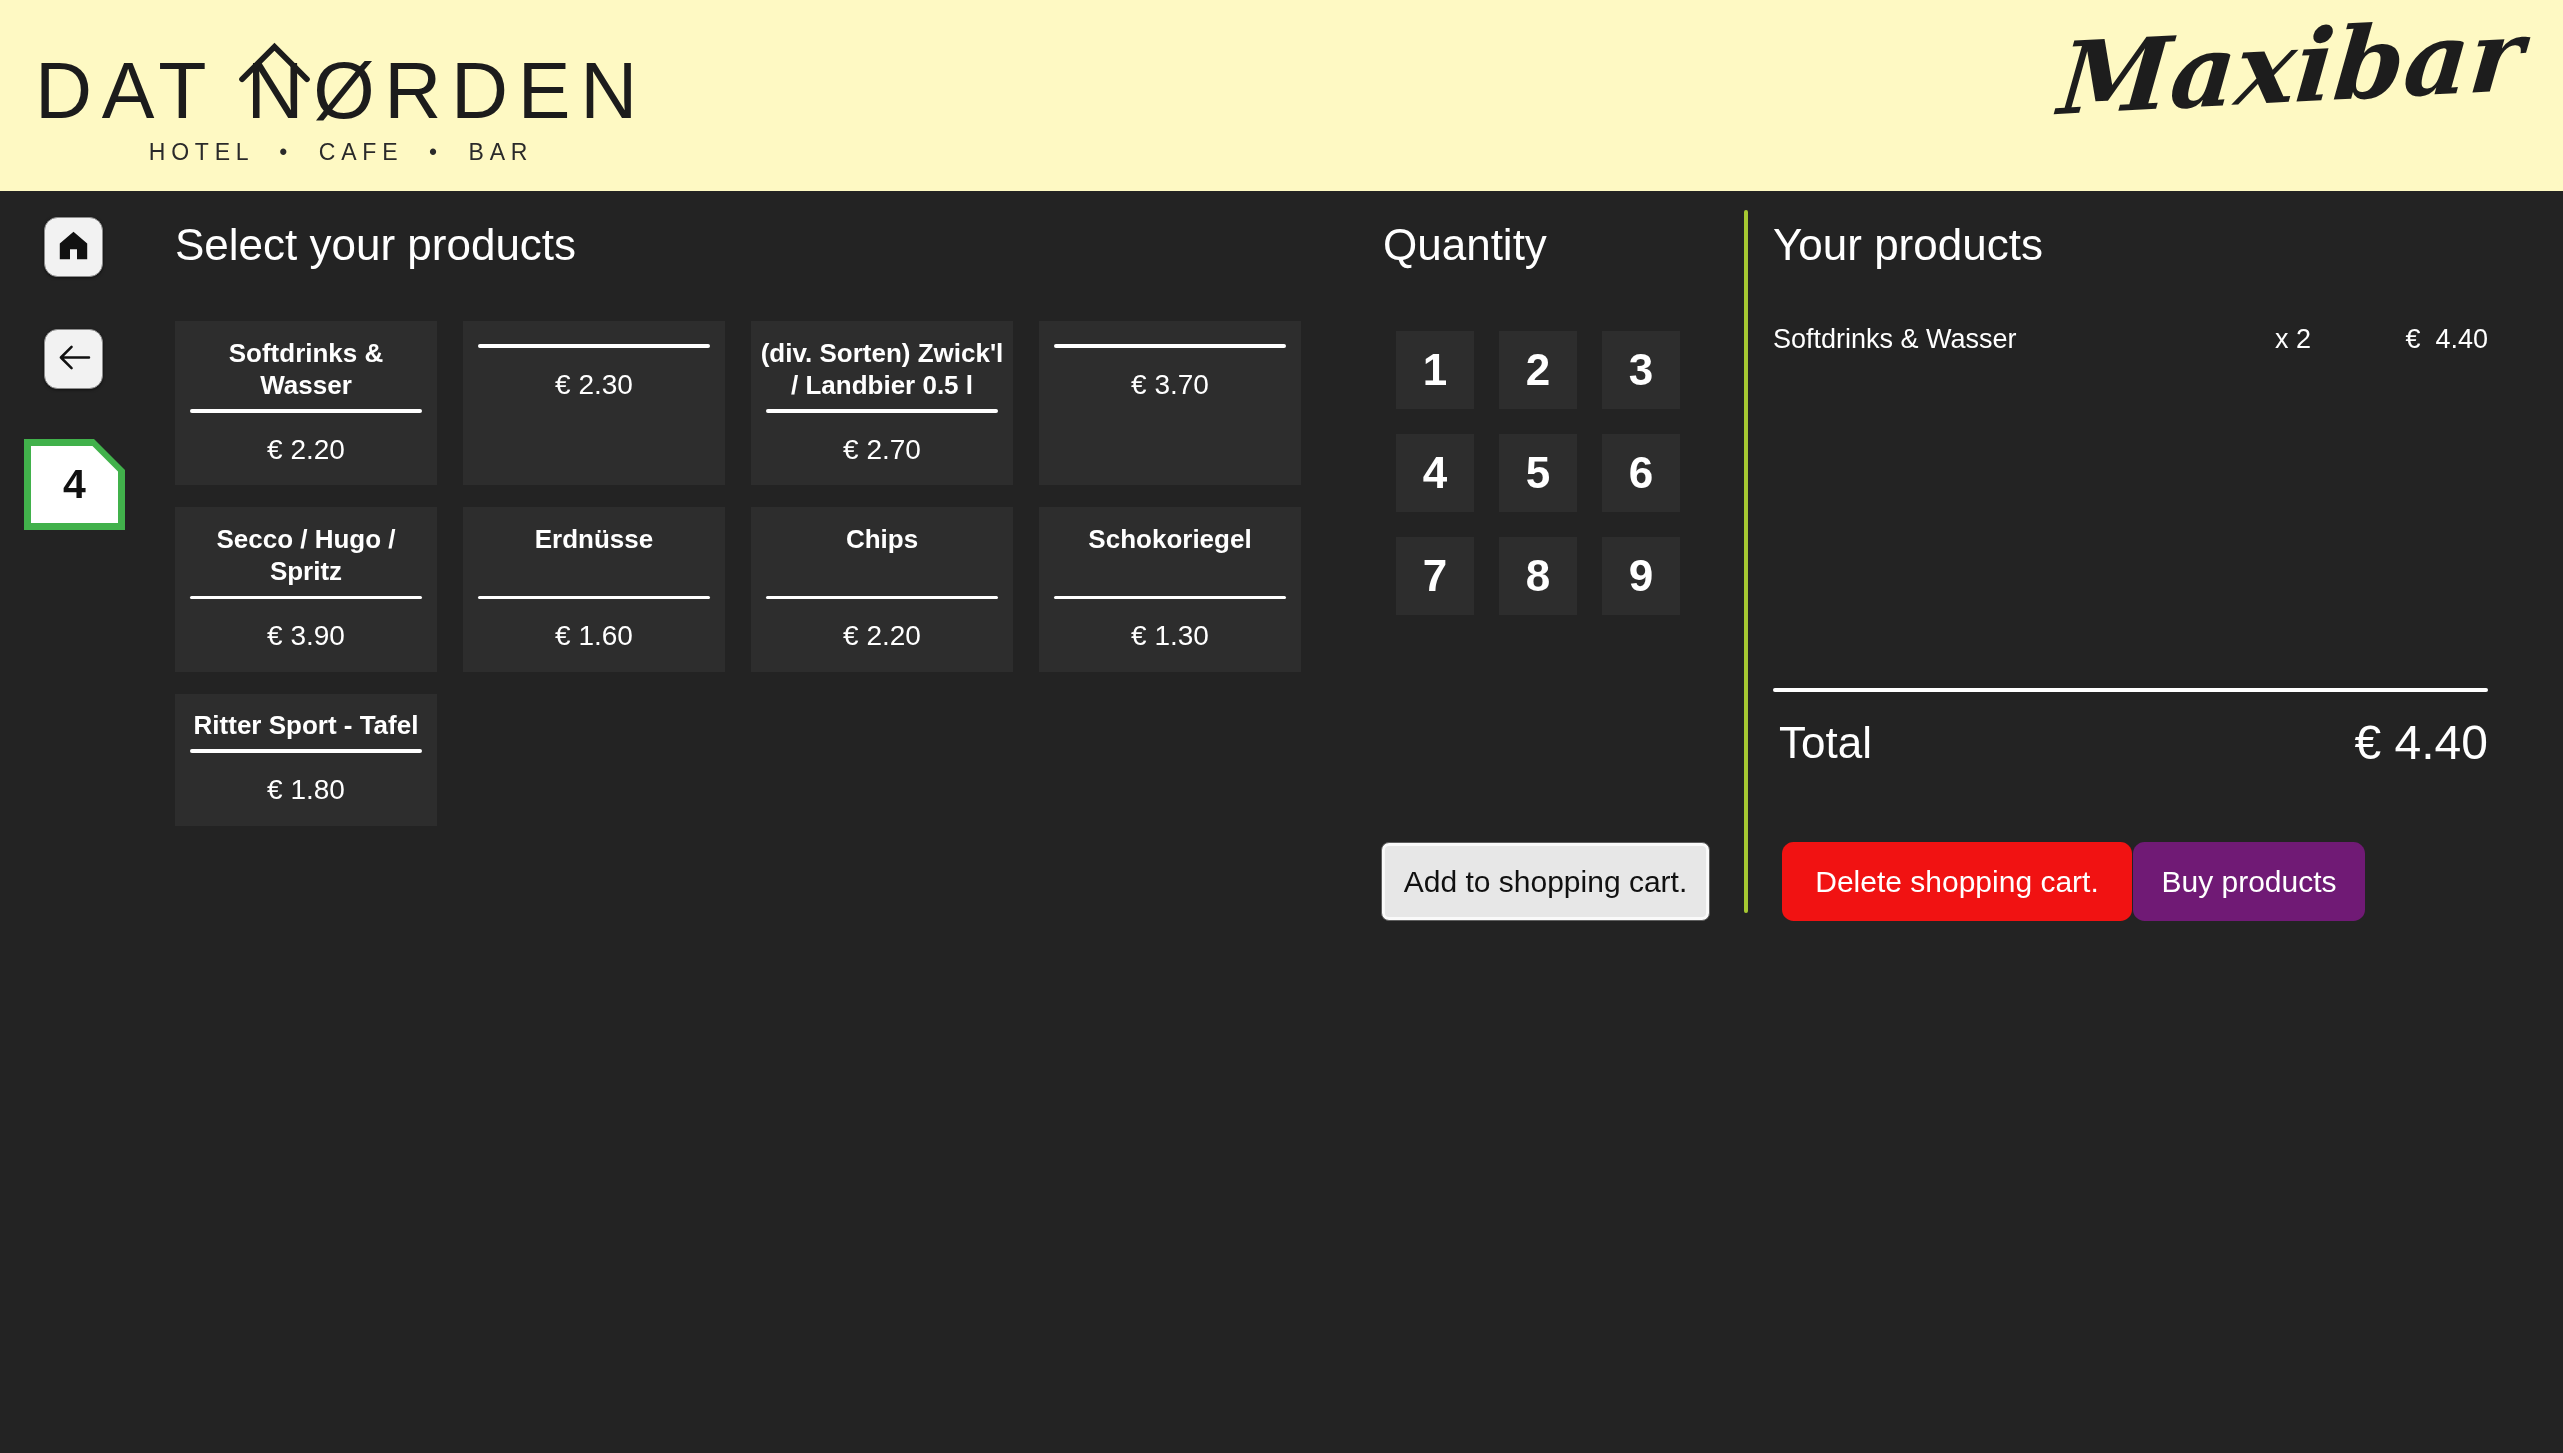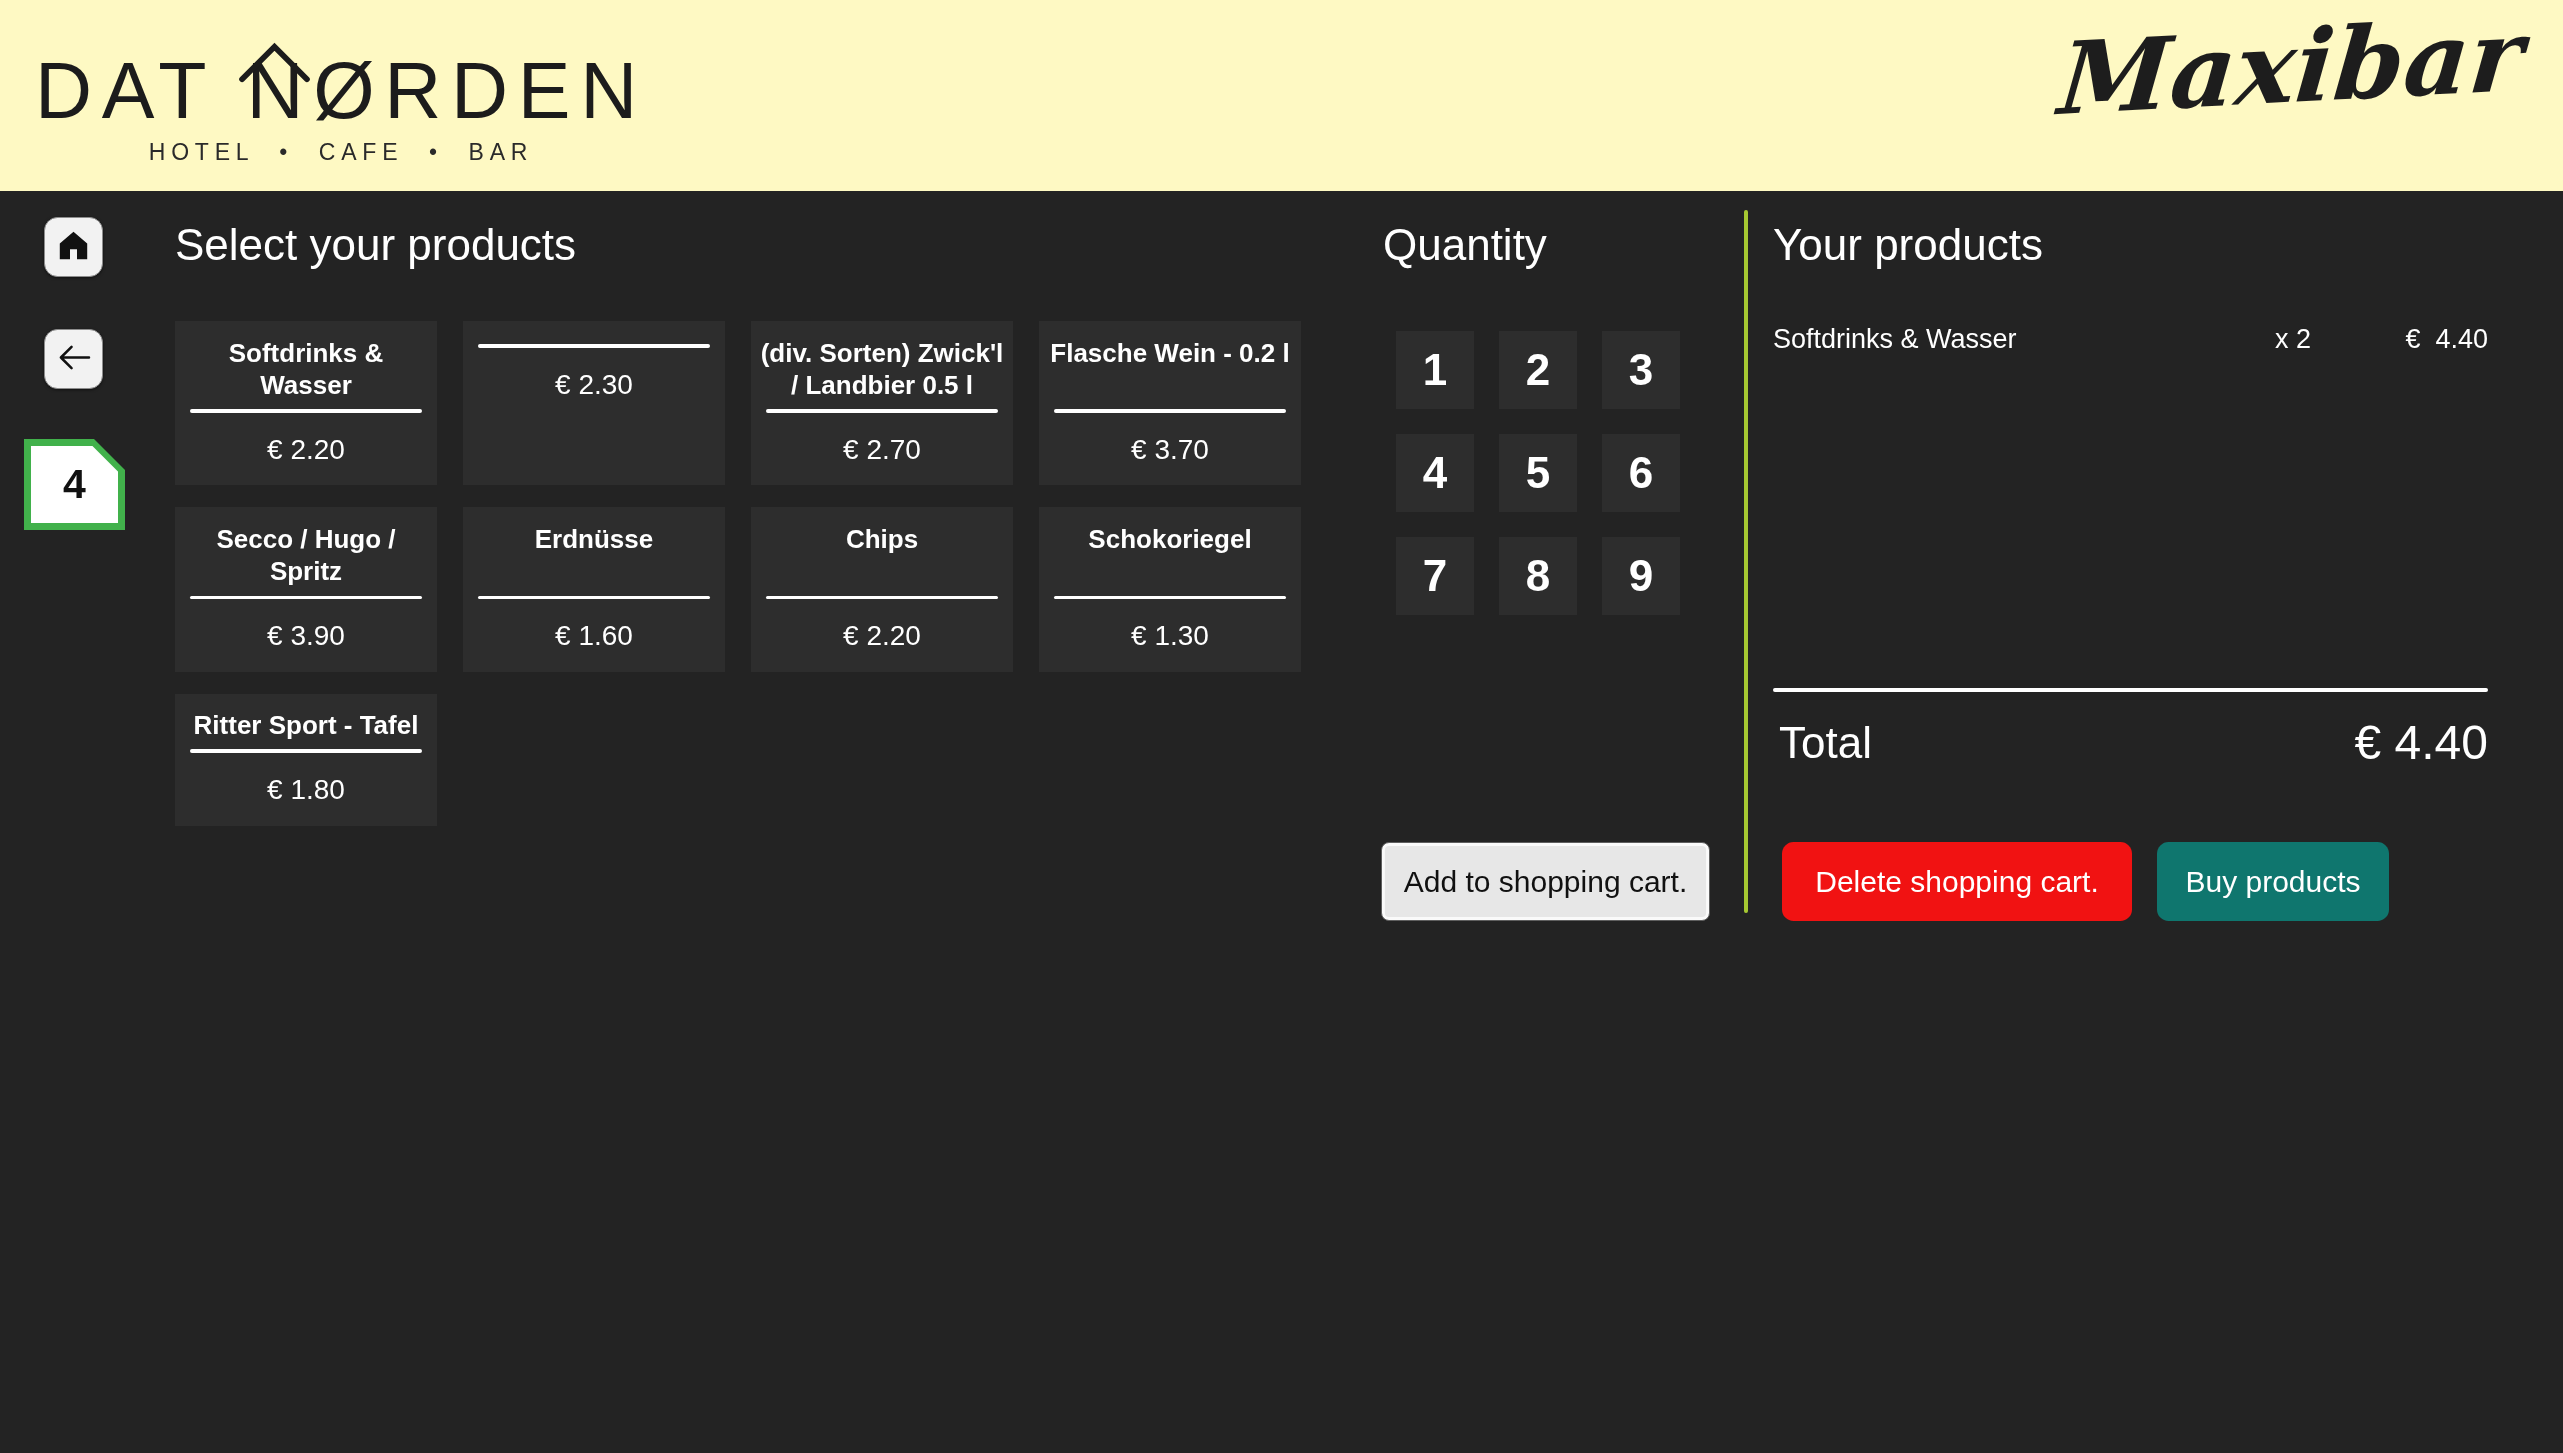--- a/index.html
+++ b/index.html
@@ -93,23 +93,23 @@
     color:#111; font-size:30px; cursor:pointer;
   }
   .delete-btn {
     position:absolute; left:1782px; top:842px; width:350px; height:79px;
     background:#f11212; border:none; border-radius:11.6px;
     display:flex; align-items:center; justify-content:center;
     color:#fff; font-size:30px; cursor:pointer;
   }
   .buy-btn {
     position:absolute; left:2133px; top:842px; width:232px; height:79px;
-    background:#0f766e; border:none; border-radius:11.6px;
-    display:flex; align-items:center; justify-content:center;
-    color:#fff; font-size:30px; cursor:pointer;margin-left:24px;
+    background:#701a75; border:none; border-radius:11.6px;
+    display:flex; align-items:center; justify-content:center;
+    color:#fff; font-size:30px; cursor:pointer;
   }
 
   
   .vertical-divider {
     position:absolute; left:1744px; top:210px; width:3.9px; height:703px;
     background:#a6c832; border-radius:1.9px;
   }
   .cart-item-row {
     position:absolute; left:1773px; top:324px; width:715px;
     display:flex; align-items:baseline; color:#fff; font-size:27px;
@@ -176,21 +176,20 @@
     <div class="card">
       <div class="card-divider"></div>
       <div class="card-price">€ 2.30</div>
     </div>
     <div class="card">
       <div class="card-title">(div. Sorten) Zwick'l / Landbier 0.5 l</div>
       <div class="card-divider"></div>
       <div class="card-price">€ 2.70</div>
     </div>
     <div class="card">
-      <div class="card-title">Flasche Wein - 0.2 l</div>
       <div class="card-divider"></div>
       <div class="card-price">€ 3.70</div>
     </div>
     <div class="card">
       <div class="card-title">Secco / Hugo / Spritz</div>
       <div class="card-divider"></div>
       <div class="card-price">€ 3.90</div>
     </div>
     <div class="card">
       <div class="card-title">Erdnüsse</div>

